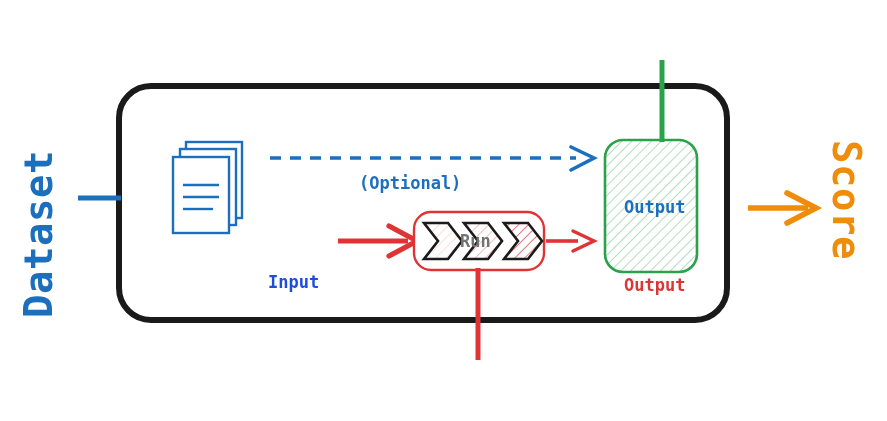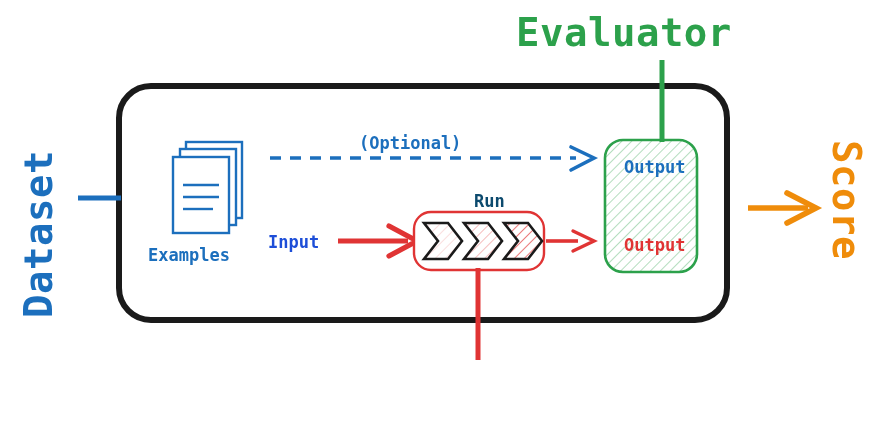--- a/index.html
+++ b/index.html
@@ -48,25 +48,26 @@
   }
   .lbl-dataset   { color: #1c6fbd; left: 16px;  top: 318px; }
   .lbl-score     { color: #ef8c0a; left: 869px; top: 140px; }
   .lbl-evaluator { color: #2ca14b; left: 516px; top: 10px;  }
   .lbl-app       { color: #e03434; left: 318px; top: 358px; }
 
   
   .lbl-small {
     font-size: 17px;
     font-weight: bold;
+    margin-top: 40px;
   }
   .lbl-examples { color: #1c6fbd; left: 148px; top: 245px; }
   .lbl-optional { color: #1c6fbd; left: 359px; top: 133px; }
   .lbl-input    { color: #1d4ed8; left: 268px; top: 232px; }
-  .lbl-run      { color: #0c4a6e; left: 474px; top: 191px; }
+  .lbl-run      { color: #737373; left: 460px; top: 191px; }
   .lbl-out-blue { color: #1c6fbd; left: 624px; top: 157px; }
   .lbl-out-red  { color: #e03434; left: 624px; top: 235px; }
 </style>
 </head>
 <body>
 
 <div id="canvas">
 
   <svg id="diagram-svg" viewBox="0 0 887 421" xmlns="http://www.w3.org/2000/svg">
     <defs>
@@ -122,24 +123,22 @@
     <line x1="478" y1="268" x2="478" y2="360" stroke="#e03434" stroke-width="5" stroke-linecap="butt"></line>
 
     <line x1="748" y1="208" x2="808" y2="208" stroke="#ef8c0a" stroke-width="5.6" stroke-linecap="butt"></line>
     <polyline points="787,193 816,208 787,223" fill="none" stroke="#ef8c0a" stroke-width="5.6" stroke-linecap="round" stroke-linejoin="miter"></polyline>
   </svg>
 
   <div class="lbl lbl-big vert-up lbl-dataset">Dataset</div>
 
   <div class="lbl lbl-big vert-down lbl-score">Score</div>
 
-  <div class="lbl lbl-big lbl-evaluator">Evaluator</div>
 
 
-  <div class="lbl lbl-small lbl-examples">Examples</div>
 
   <div class="lbl lbl-small lbl-optional">(Optional)</div>
 
   <div class="lbl lbl-small lbl-input">Input</div>
 
   <div class="lbl lbl-small lbl-run">Run</div>
 
   <div class="lbl lbl-small lbl-out-blue">Output</div>
 
   <div class="lbl lbl-small lbl-out-red">Output</div>

